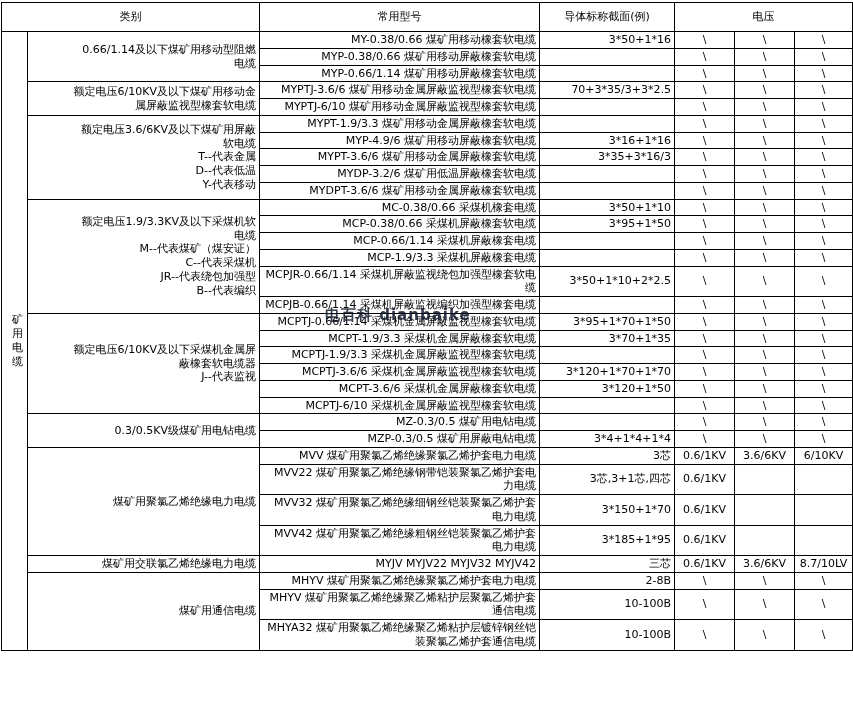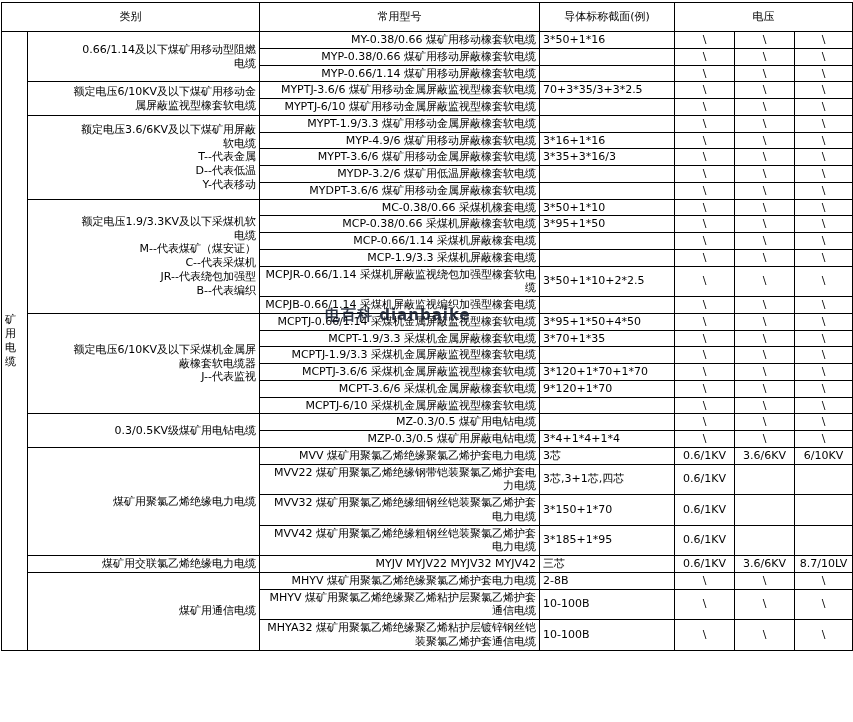--- a/index.html
+++ b/index.html
@@ -36,38 +36,38 @@
     font-weight: normal;
     font-size: 11px;
   }
   th.head {
     text-align: center;
     font-weight: bold;
     font-size: 13px;
     height: 26px;
   }
   td.leftcat {
-    text-align: left;
+    text-align: right;
     font-weight: bold;
     font-size: 14px;
     width: 26px;
     letter-spacing: 1px;
   }
   td.cat {
     text-align: right;
     font-size: 11.5px;
     padding: 2px 4px;
   }
   td.model {
     text-align: right;
     font-size: 11px;
     padding-left: 4px;
   }
   td.sect {
-    text-align: left;
+    text-align: right;
     font-size: 11px;
   }
   td.volt {
     text-align: center;
     font-size: 11px;
   }
   .catline { display: block; }
   .watermark {
     position: absolute;
     left: 325px;
@@ -243,21 +243,21 @@
           <td class="volt">\</td>
           <td class="volt">\</td>
         </tr>
         <tr>
           <td class="cat" rowspan="6">
             <span class="catline">额定电压6/10KV及以下采煤机金属屏</span>
             <span class="catline">蔽橡套软电缆器</span>
             <span class="catline">J--代表监视</span>
           </td>
           <td class="model">MCPTJ-0.66/1.14    采煤机金属屏蔽监视型橡套软电缆</td>
-          <td class="sect">3*95+1*50+4*50</td>
+          <td class="sect">3*95+1*70+1*50</td>
           <td class="volt">\</td>
           <td class="volt">\</td>
           <td class="volt">\</td>
         </tr>
         <tr>
           <td class="model">MCPT-1.9/3.3    采煤机金属屏蔽橡套软电缆</td>
           <td class="sect">3*70+1*35</td>
           <td class="volt">\</td>
           <td class="volt">\</td>
           <td class="volt">\</td>
@@ -271,21 +271,21 @@
         </tr>
         <tr>
           <td class="model">MCPTJ-3.6/6    采煤机金属屏蔽监视型橡套软电缆</td>
           <td class="sect">3*120+1*70+1*70</td>
           <td class="volt">\</td>
           <td class="volt">\</td>
           <td class="volt">\</td>
         </tr>
         <tr>
           <td class="model">MCPT-3.6/6    采煤机金属屏蔽橡套软电缆</td>
-          <td class="sect">9*120+1*70</td>
+          <td class="sect">3*120+1*50</td>
           <td class="volt">\</td>
           <td class="volt">\</td>
           <td class="volt">\</td>
         </tr>
         <tr>
           <td class="model">MCPTJ-6/10    采煤机金属屏蔽监视型橡套软电缆</td>
           <td class="sect"></td>
           <td class="volt">\</td>
           <td class="volt">\</td>
           <td class="volt">\</td>

